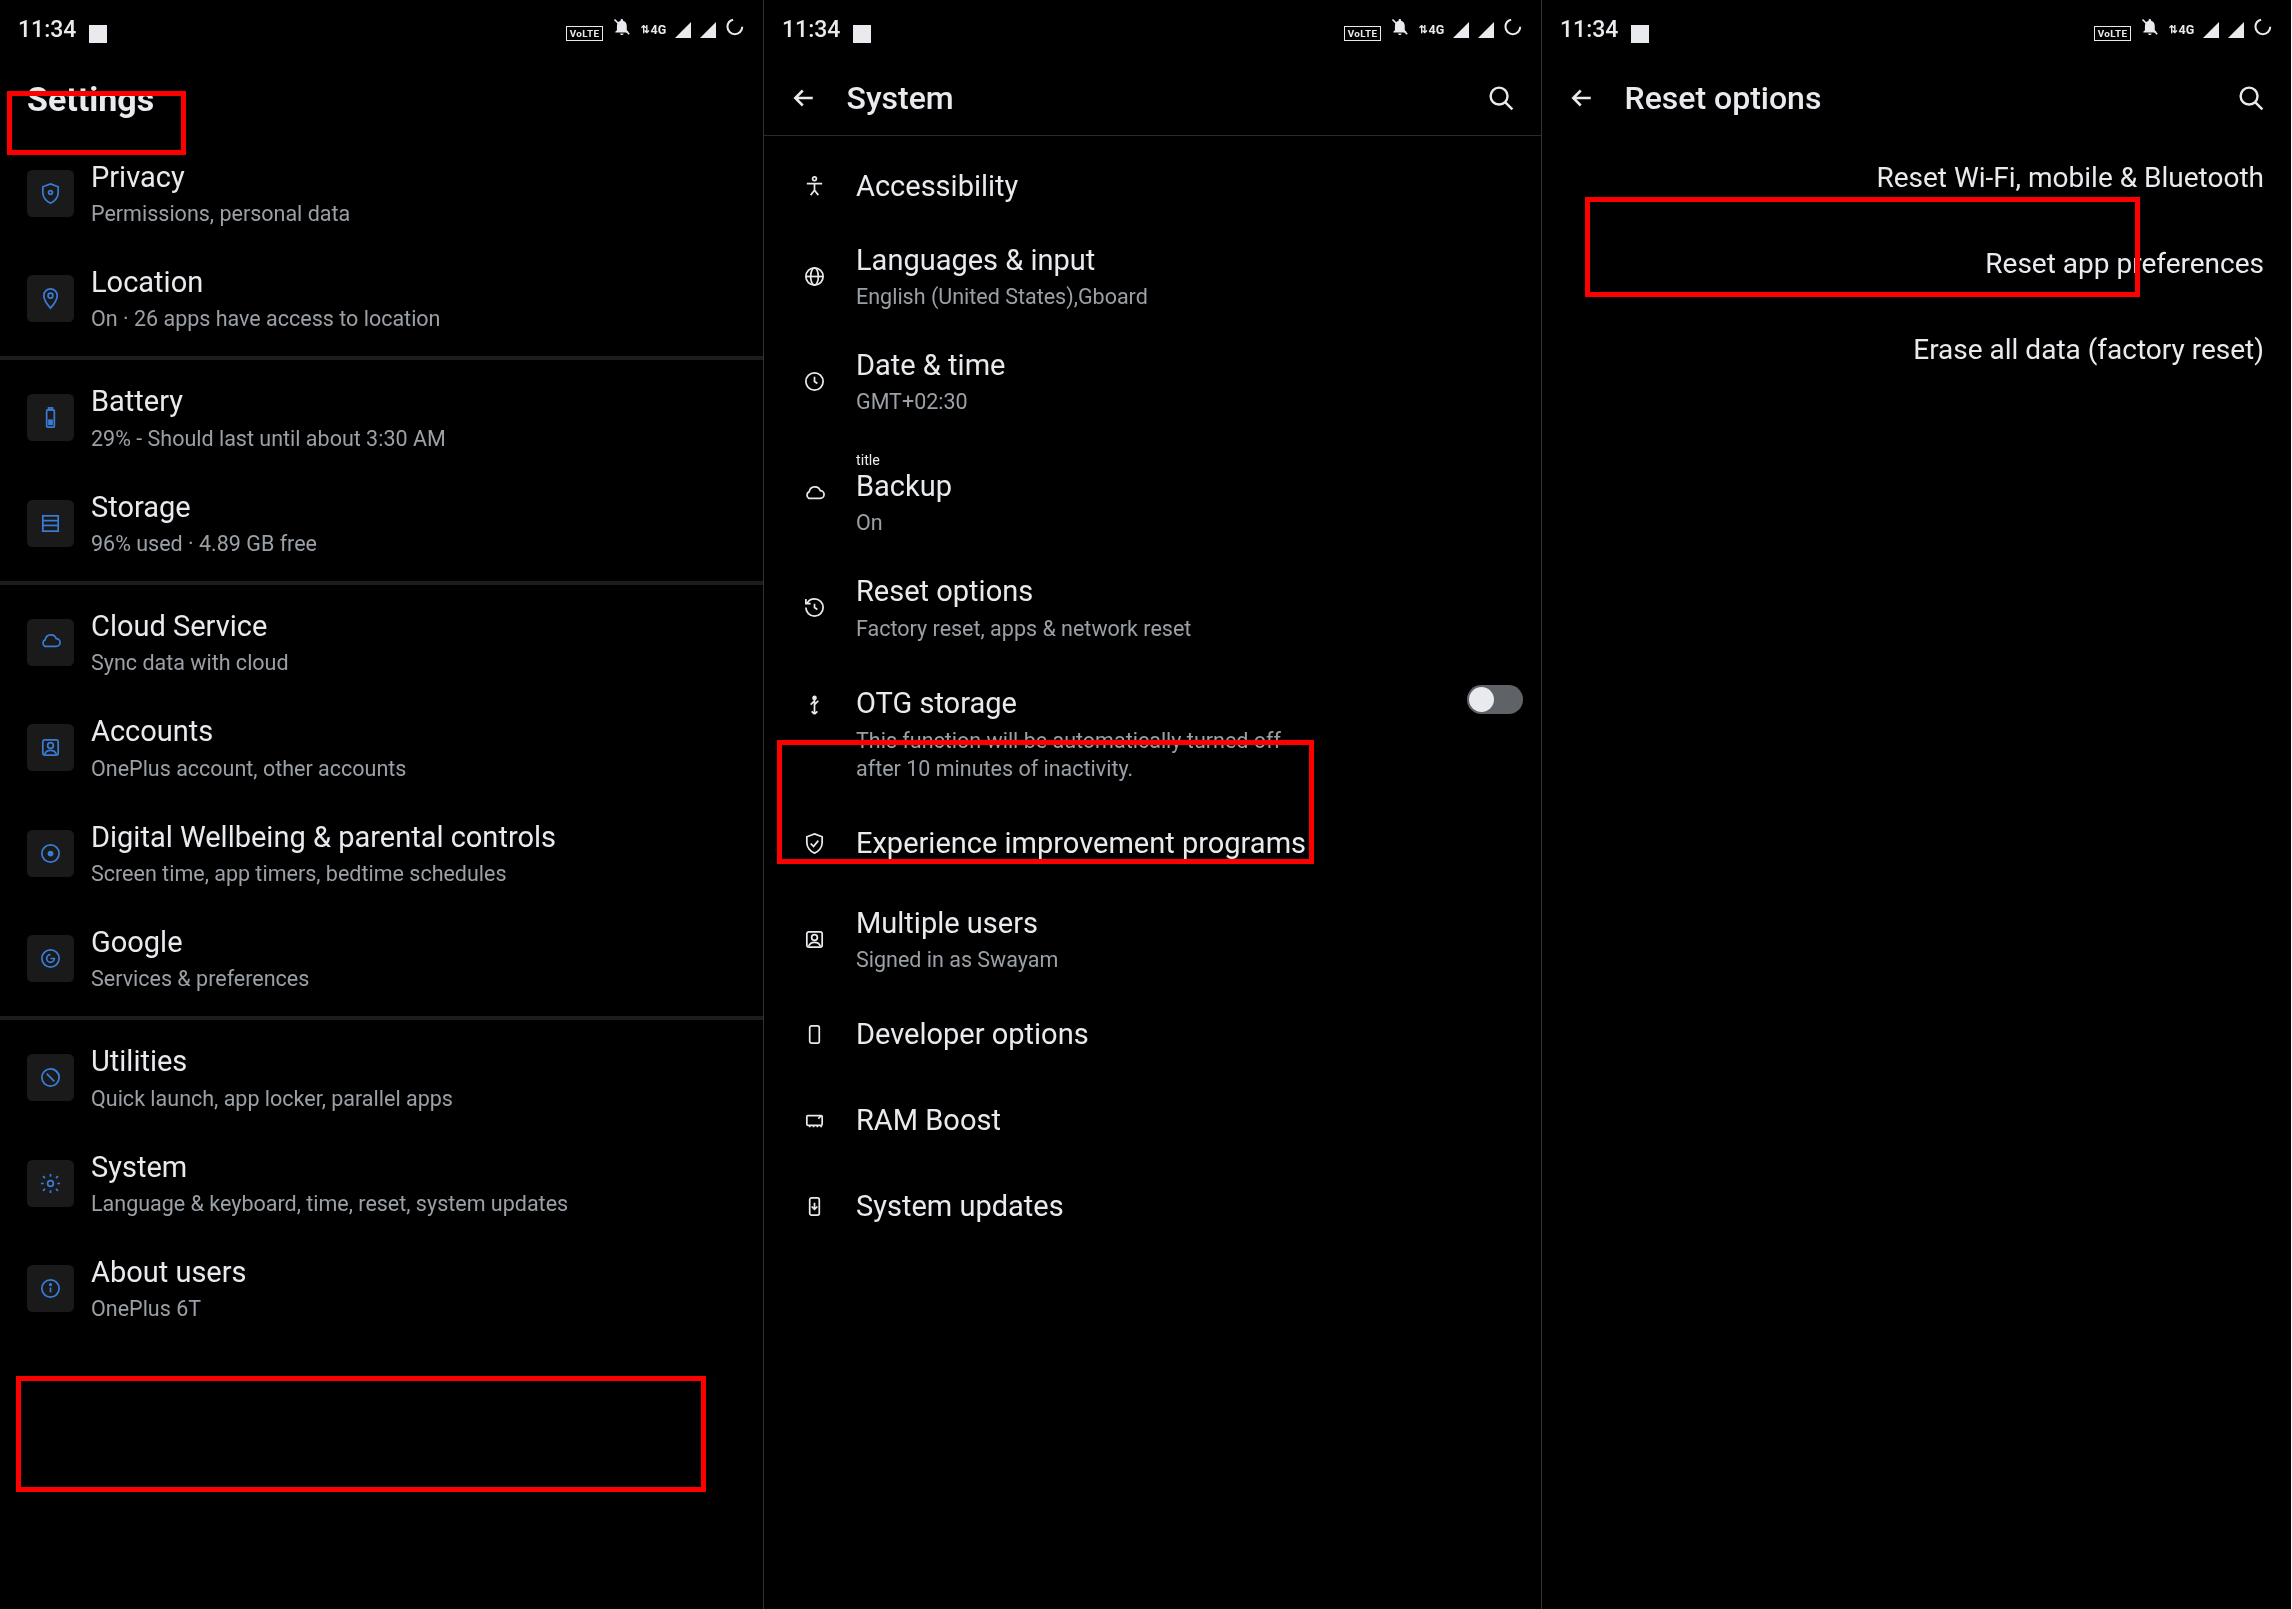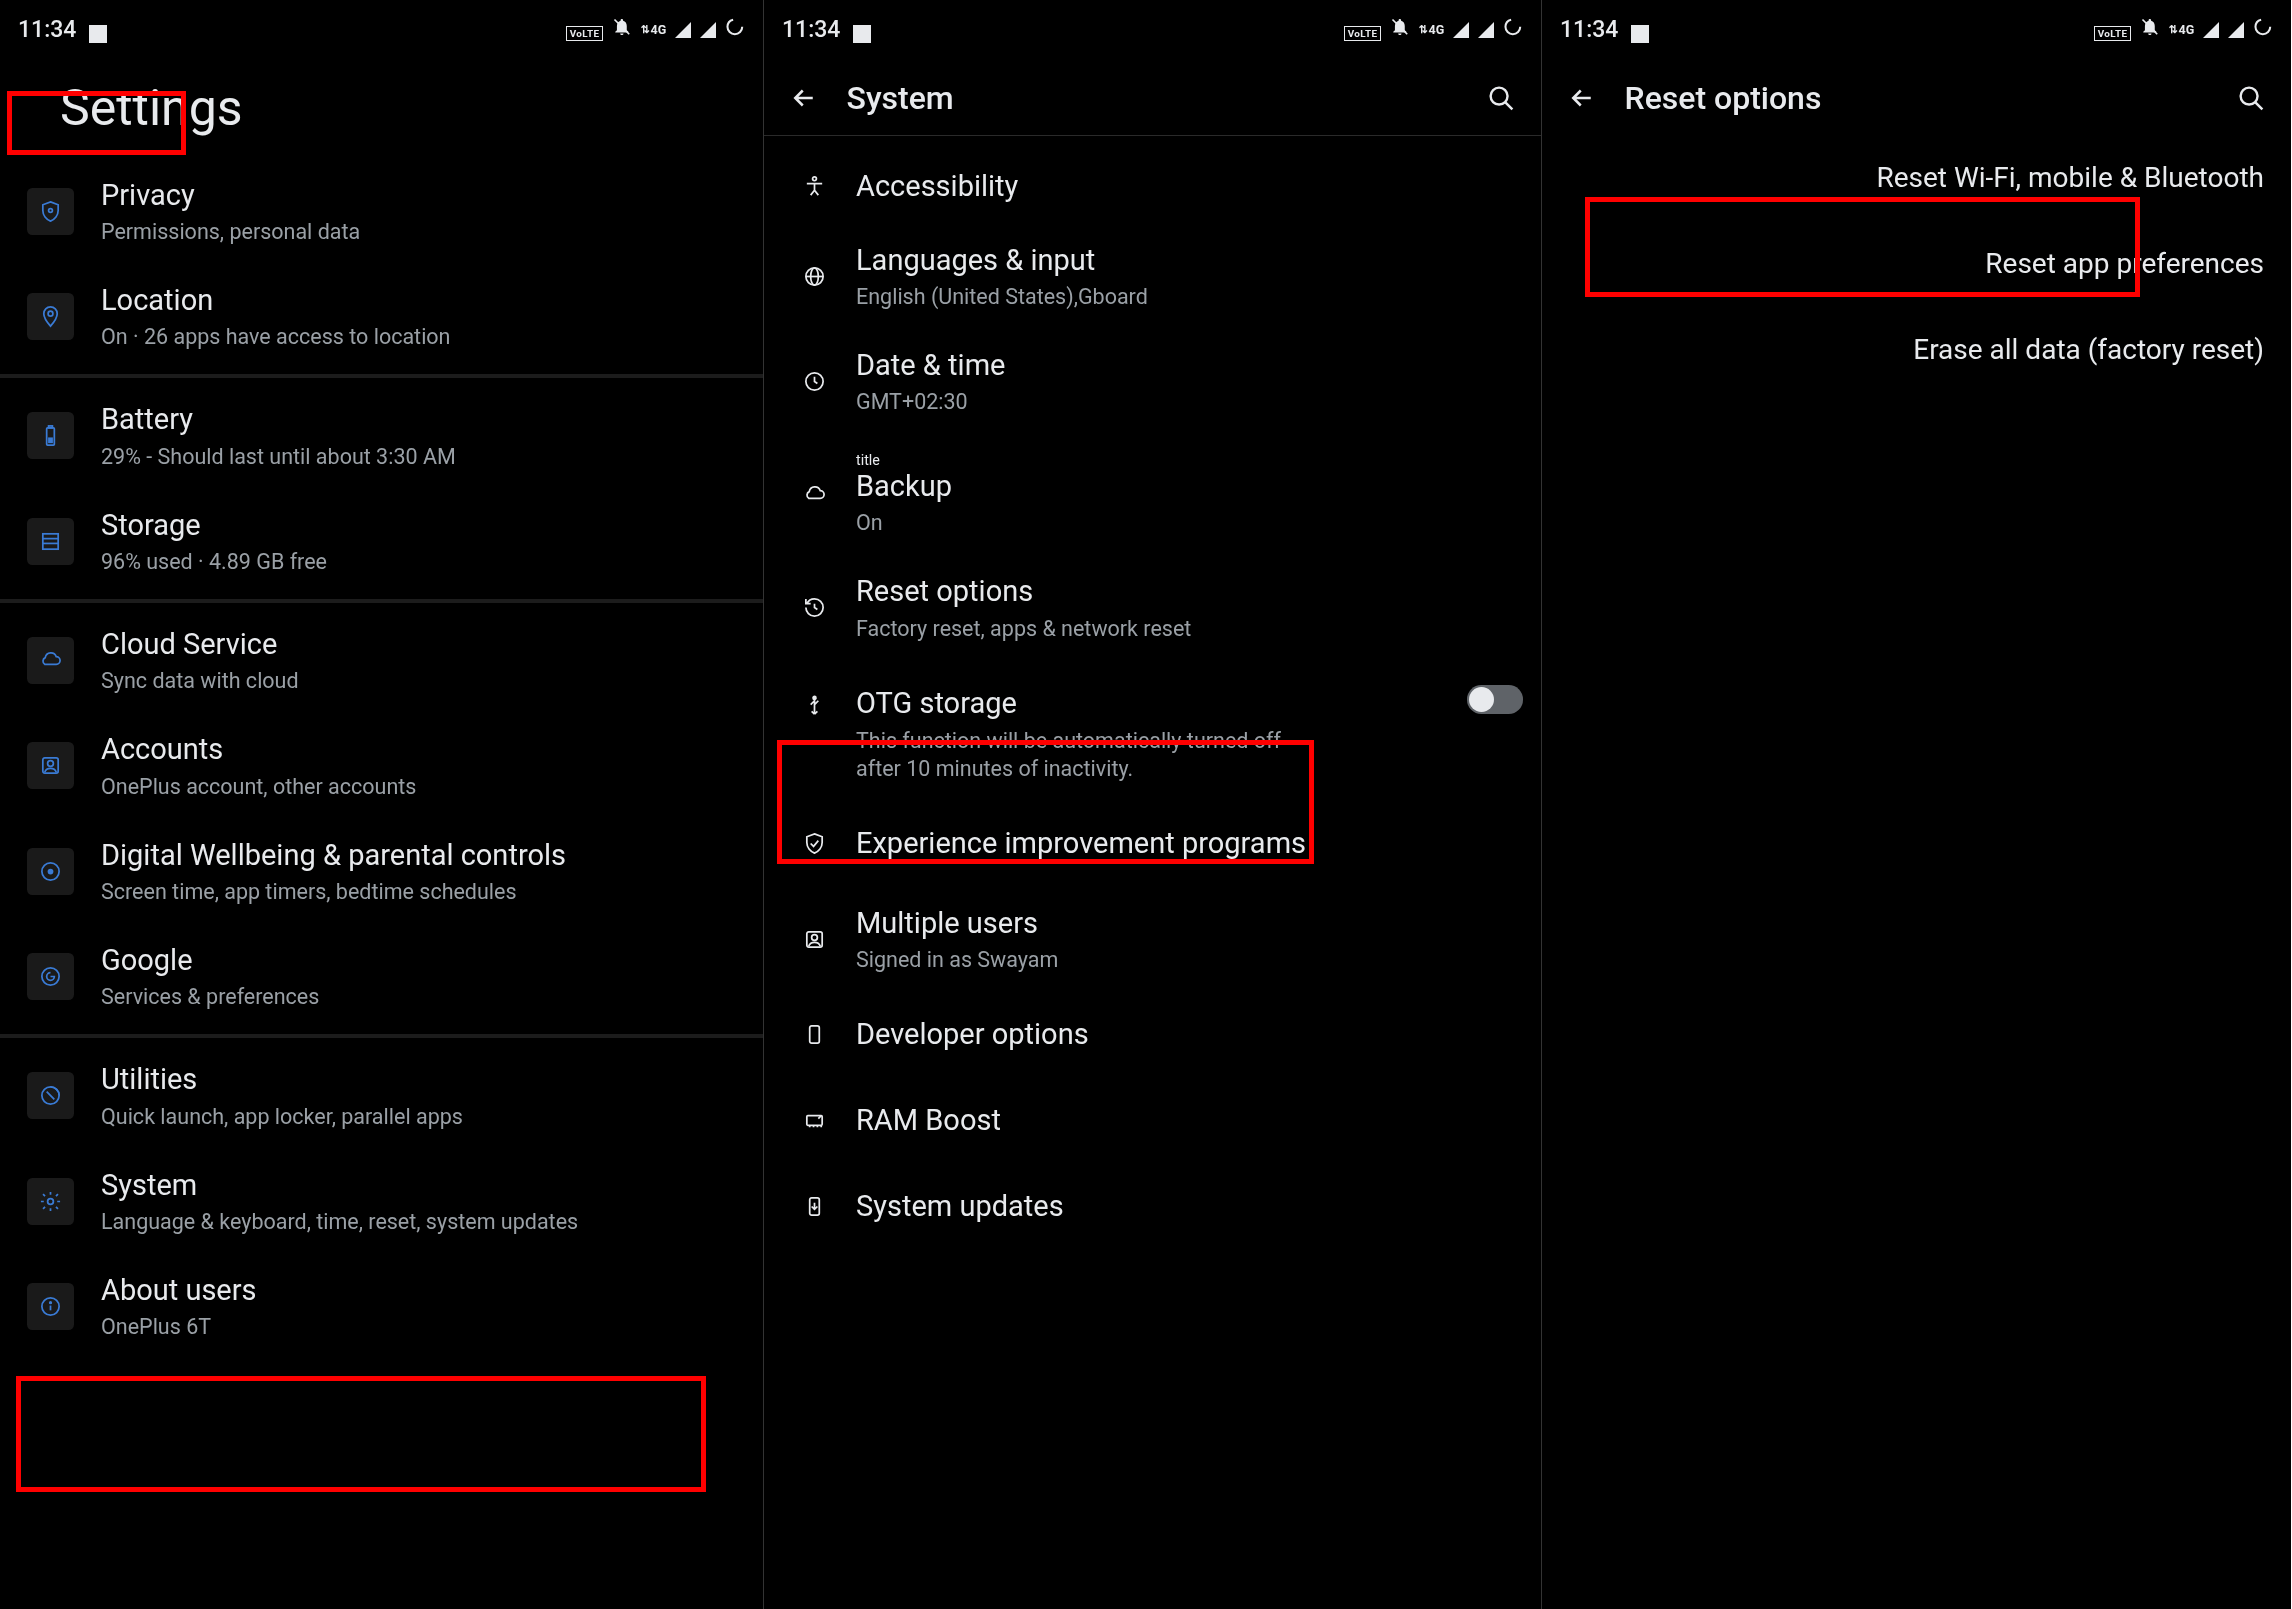--- a/index.html
+++ b/index.html
@@ -60,27 +60,27 @@
   .page-header {
     display: flex; align-items: center;
     padding: 36px 21.5px 18px 21.5px;
     gap: 25px;
   }
   .page-header .back { width: 36px; height: 36px; display: flex; align-items: center; justify-content: center; cursor: pointer; }
   .page-header h1 { font-size: 32px; font-weight: 500; color: #e8eaed; flex: 1; }
   .page-header .search { width: 36px; height: 36px; display: flex; align-items: center; justify-content: center; cursor: pointer; }
 
   .phone-1 .page-header { padding: 36px 21.5px 21.5px 27px; }
-  .phone-1 .page-header h1 { font-size: 50px; font-weight: 400; margin-left: 33px; }
+  .phone-1 .page-header h1 { font-size: 34px; font-weight: 700; }
 
   
   .list-item {
     display: flex; align-items: center;
     padding: 18px 18px 18px 27px;
-    gap: 27px;
+    gap: 17px;
     cursor: pointer;
     min-height: 86px;
   }
   .phone-2 .list-item, .phone-3 .list-item { padding-left: 34px; gap: 26px; }
   .list-item .icon-box {
     width: 47px; height: 47px;
     background: #1a1a1a;
     border-radius: 5.4px;
     display: flex; align-items: center; justify-content: center;
     flex-shrink: 0;

